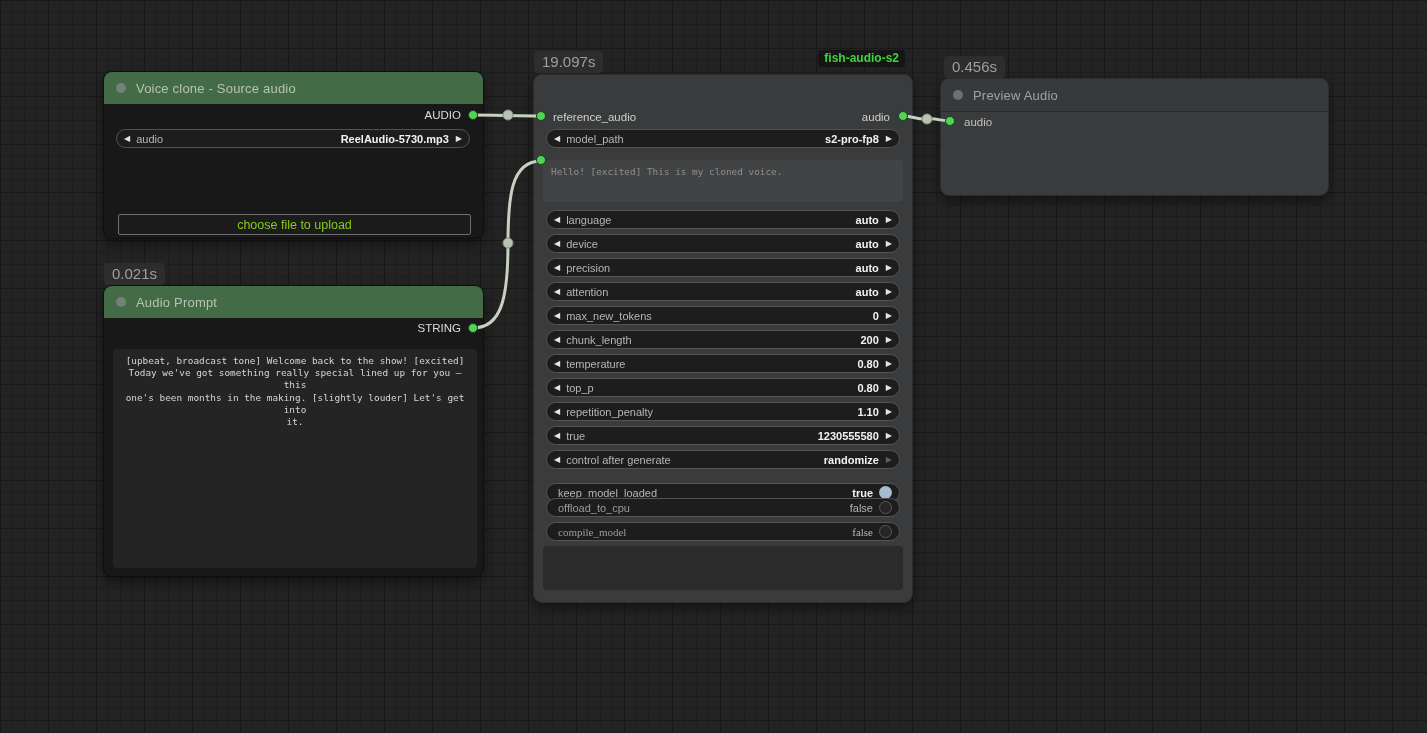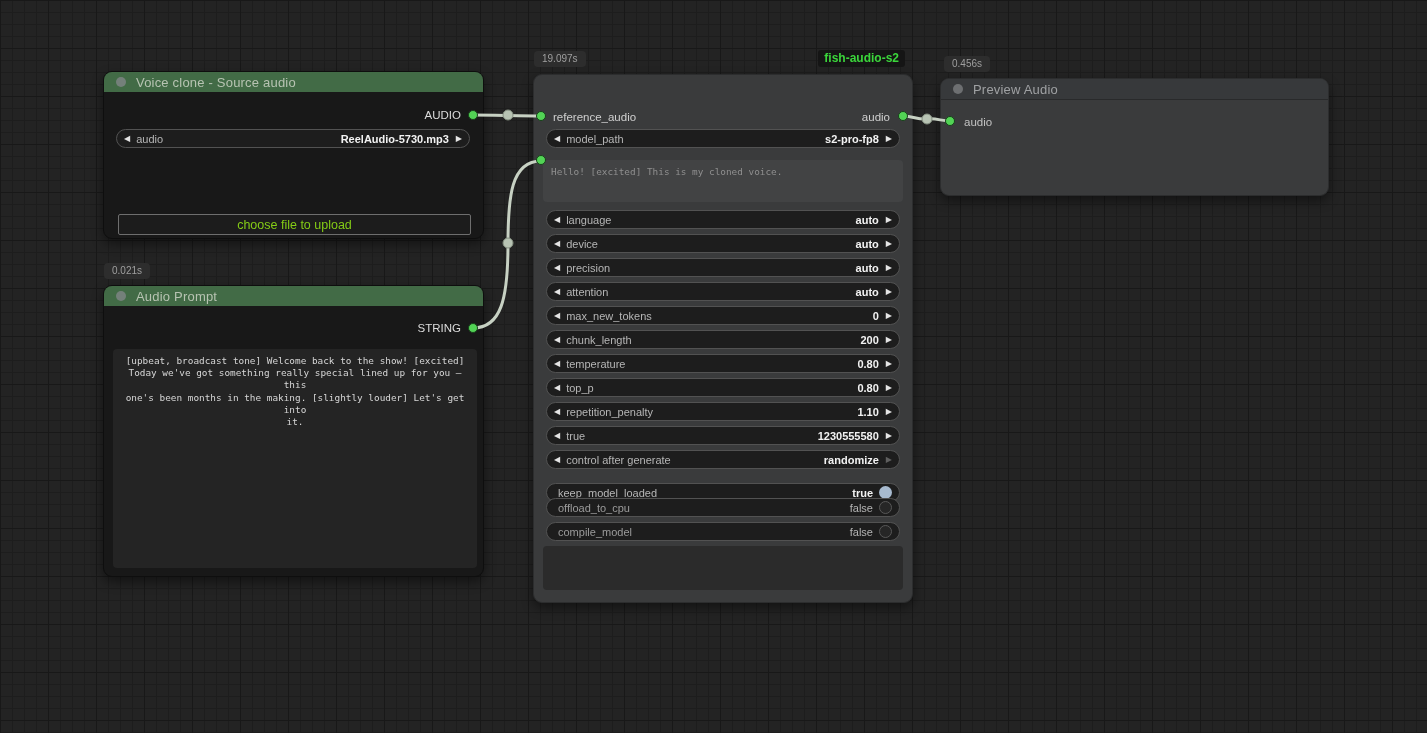--- a/index.html
+++ b/index.html
@@ -10,30 +10,30 @@
       linear-gradient(#181818 1px, transparent 1px),
       linear-gradient(90deg, #181818 1px, transparent 1px),
       linear-gradient(#1d1d1d 1px, transparent 1px),
       linear-gradient(90deg, #1d1d1d 1px, transparent 1px);
     background-size:48px 48px,48px 48px,12px 12px,12px 12px;
     font-family:"Liberation Sans", sans-serif;
   }
   .node{position:absolute;border-radius:9px;box-shadow:0 5px 12px rgba(0,0,0,.45);z-index:1;}
   .node-dark{background:#181818;border:1px solid #0e0e0e;}
   .node-gray{background:#3a3b3c;border:1px solid #2c2d2e;}
-  .header{position:relative;height:20px;border-radius:8px 8px 0 0;display:flex;align-items:center;}
+  .header{position:relative;height:32px;border-radius:8px 8px 0 0;display:flex;align-items:center;}
   .header-green{background:#426b46;}
   .header-gray{background:#37393b;border-bottom:1px solid #292a2b;}
   .hdot{width:10px;height:10px;border-radius:50%;margin:0 10px 0 12px;flex:0 0 auto;}
   .hdot-green{background:#74807a;}
   .hdot-gray{background:#6d6f71;}
   .htitle{font-size:13px;letter-spacing:.2px;}
   .htitle-green{color:#b7c3b2;}
   .htitle-gray{color:#9fa1a3;}
-  .badge{position:absolute;z-index:2;background:#2d2d2d;color:#9f9f9f;font-size:10px;
+  .badge{position:absolute;z-index:2;background:#2d2d2d;color:#9f9f9f;font-size:15px;
     padding:2px 8px 3px 8px;border-radius:4px;}
   .tag{position:absolute;z-index:2;background:#151515;color:#3bd63b;font-weight:bold;
     font-size:12px;padding:1px 6px 2px 6px;border-radius:3px;}
   .port-label{position:absolute;font-size:11.5px;color:#cfcfcf;white-space:nowrap;}
   .port-label.right{text-align:right;}
   .slot-caps{color:#dcdcdc;}
   .pill{position:absolute;height:19px;background:#1d1d1d;border:1px solid #525252;border-radius:10px;
     display:flex;align-items:center;padding:0 7px;box-sizing:border-box;font-size:11px;}
   .pill .arr{font-size:8px;line-height:1;flex:0 0 auto;}
   .arr-bright{color:#e4e4e4;}
@@ -172,21 +172,21 @@
         <div class="pill" style="left: 12px; top: 399px; width: 354px; margin-top: 9px;">
           <span class="wlabel" style="margin-left: 4px;">keep_model_loaded</span>
           <span class="wvalue">true</span>
           <span class="toggle-dot toggle-on"></span>
         </div>
         <div class="pill" style="left: 12px; top: 423px; width: 354px;">
           <span class="wlabel dim" style="margin-left: 4px;">offload_to_cpu</span>
           <span class="wvalue dim">false</span>
           <span class="toggle-dot toggle-off"></span>
         </div>
-        <div class="pill" style="left: 12px; top: 447px; width: 354px;">
+        <div class="pill" style="left: 12px; top: 447px; width: 354px; font-family: Liberation Serif, serif;">
           <span class="wlabel dim" style="margin-left: 4px;">compile_model</span>
           <span class="wvalue dim">false</span>
           <span class="toggle-dot toggle-off"></span>
         </div>
       </div>
     <div class="textarea ta-empty" style="left:9px;top:471px;width:360px;height:44px;"></div>
   </div>
 
   <div class="node node-gray" style="left:940px;top:78px;width:387px;height:116px;">
     <div class="header header-gray">

